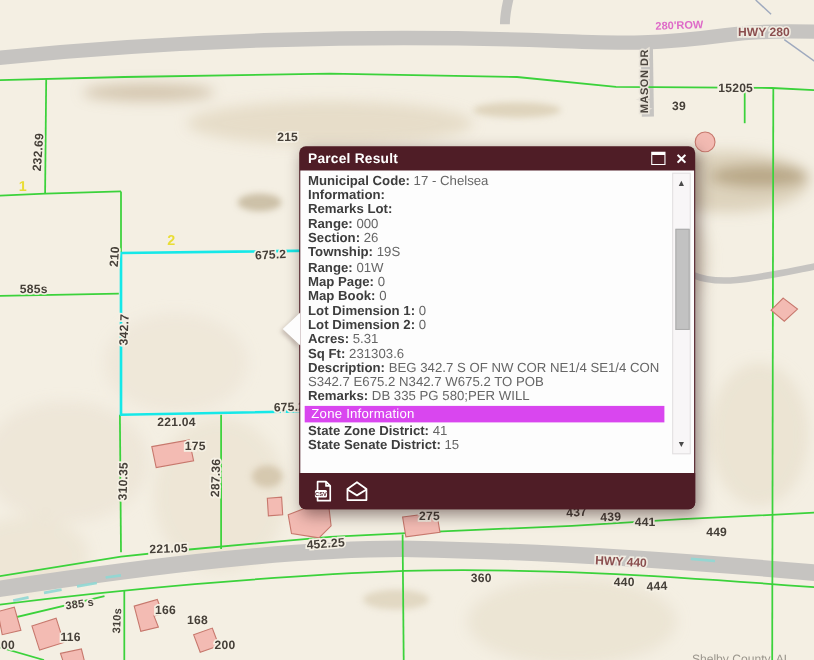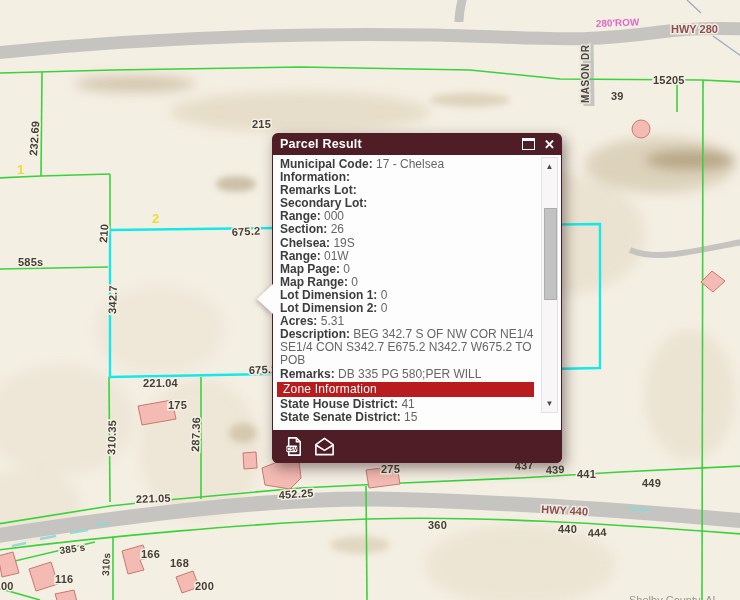--- a/index.html
+++ b/index.html
@@ -11,34 +11,34 @@
   .maplbl{font-family:"Liberation Sans",sans-serif;font-size:11px;font-weight:bold;
     fill:#453f38;stroke:#f5f0e4;stroke-width:3px;paint-order:stroke;letter-spacing:.2px;}
   .maplbl.sm{font-size:10px;}
   .ylbl{font-size:13px;font-weight:bold;fill:#e9dd35;stroke:none;}
   .roadlbl{font-size:11px;font-weight:bold;fill:#8b4f4f;stroke:#f0ece2;stroke-width:3px;paint-order:stroke;}
   .rowlbl{font-size:10px;font-weight:bold;fill:#de6ac8;stroke:none;}
   .masonlbl{font-size:10px;font-weight:bold;fill:#4c463f;stroke:#e9e4da;stroke-width:3px;paint-order:stroke;letter-spacing:.5px;}
   #attribution{position:absolute;left:629px;bottom:-6px;font-size:11px;color:#9b968d;white-space:nowrap;}
 
   
-  #popup{position:absolute;left:272px;top:133px;width:290px;height:330px;
+  #popup{position:absolute;left:272px;top:133px;width:360px;height:330px;
     background:#4f1d26;border-radius:6px;box-shadow:3px 5px 14px rgba(50,25,25,.5);}
   #popup-pointer{position:absolute;left:-15px;top:151px;width:0;height:0;
     border-top:15px solid transparent;border-bottom:15px solid transparent;border-right:16px solid #fdfdfd;
     filter:drop-shadow(-2px 2px 2px rgba(60,30,30,.25));}
   #popup-header{height:22px;display:flex;align-items:center;color:#fff;}
   #popup-title{font-size:12.5px;font-weight:bold;padding-left:8px;flex:1;letter-spacing:.2px;}
   #max-btn{width:11px;height:8px;border:1px solid #fff;border-top:3px solid #fff;margin-right:9px;cursor:pointer;}
   #close-btn{color:#fff;font-size:13px;font-weight:bold;margin-right:7px;cursor:pointer;line-height:13px;}
   #popup-body{position:relative;margin:0 1px;height:275px;background:#fdfdfd;
     overflow:hidden;padding:3px 27px 0 7px;box-sizing:border-box;
     font-size:12px;line-height:13.1px;color:#666;}
   .field b{color:#3d3d3d;font-weight:bold;}
-  #zone-bar{background:#b91c1c;color:#fff;font-size:12px;line-height:15px;height:15px;
+  #zone-bar{background:#d946ef;color:#fff;font-size:12px;line-height:15px;height:15px;
     margin:1px 0 1px -3px;padding-left:6px;letter-spacing:.2px;}
   
   #vscroll{position:absolute;right:3px;top:2px;width:17px;height:256px;background:#f8f6f7;
     border:1px solid #e3e1e2;box-sizing:border-box;}
   .scroll-arrow{position:absolute;left:0;width:100%;text-align:center;font-size:8px;color:#4a4a4a;cursor:pointer;}
   #scroll-up{top:2px;} #scroll-down{bottom:2px;}
   #scroll-thumb{position:absolute;left:2px;top:50px;width:11px;height:90px;background:#c2c2c2;border:1px solid #adadad;cursor:pointer;}
   
   #popup-footer{height:33px;background:#4f1d26;border-radius:0 0 6px 6px;display:flex;align-items:center;}
   .ficon{margin-left:10px;cursor:pointer;display:inline-flex;}
@@ -185,36 +185,36 @@
     <div id="popup-header">
       <span id="popup-title">Parcel Result</span>
       <span id="max-btn" title=""></span>
       <span id="close-btn">✕</span>
     </div>
 
     <div id="popup-body">
       <div class="field"><b>Municipal Code:</b> <span>17 - Chelsea</span></div>
       <div class="field"><b>Information:</b> <span></span></div>
       <div class="field"><b>Remarks Lot:</b> <span></span></div>
-      <div class="field"><b>Secondary Lot:</b> <span></span></div>
       <div class="field"><b>Range:</b> <span>000</span></div>
       <div class="field"><b>Section:</b> <span>26</span></div>
-      <div class="field"><b>Chelsea:</b> <span>19S</span></div>
+      <div class="field"><b>Township:</b> <span>19S</span></div>
       <div class="field"><b>Range:</b> <span>01W</span></div>
       <div class="field"><b>Map Page:</b> <span>0</span></div>
-      <div class="field"><b>Map Range:</b> <span>0</span></div>
+      <div class="field"><b>Map Book:</b> <span>0</span></div>
       <div class="field"><b>Lot Dimension 1:</b> <span>0</span></div>
       <div class="field"><b>Lot Dimension 2:</b> <span>0</span></div>
       <div class="field"><b>Acres:</b> <span>5.31</span></div>
+      <div class="field"><b>Sq Ft:</b> <span>231303.6</span></div>
       <div class="field"><b>Description:</b> <span>BEG 342.7 S OF NW COR NE1/4 SE1/4 CON S342.7 E675.2 N342.7 W675.2 TO POB</span></div>
       <div class="field"><b>Remarks:</b> <span>DB 335 PG 580;PER WILL</span></div>
 
       <div id="zone-bar">Zone Information</div>
 
-      <div class="field"><b>State House District:</b> <span>41</span></div>
+      <div class="field"><b>State Zone District:</b> <span>41</span></div>
       <div class="field"><b>State Senate District:</b> <span>15</span></div>
 
       <div id="vscroll">
         <div class="scroll-arrow" id="scroll-up">▲</div>
         <div id="scroll-thumb"></div>
         <div class="scroll-arrow" id="scroll-down">▼</div>
       </div>
     </div>
 
     <div id="popup-footer">

